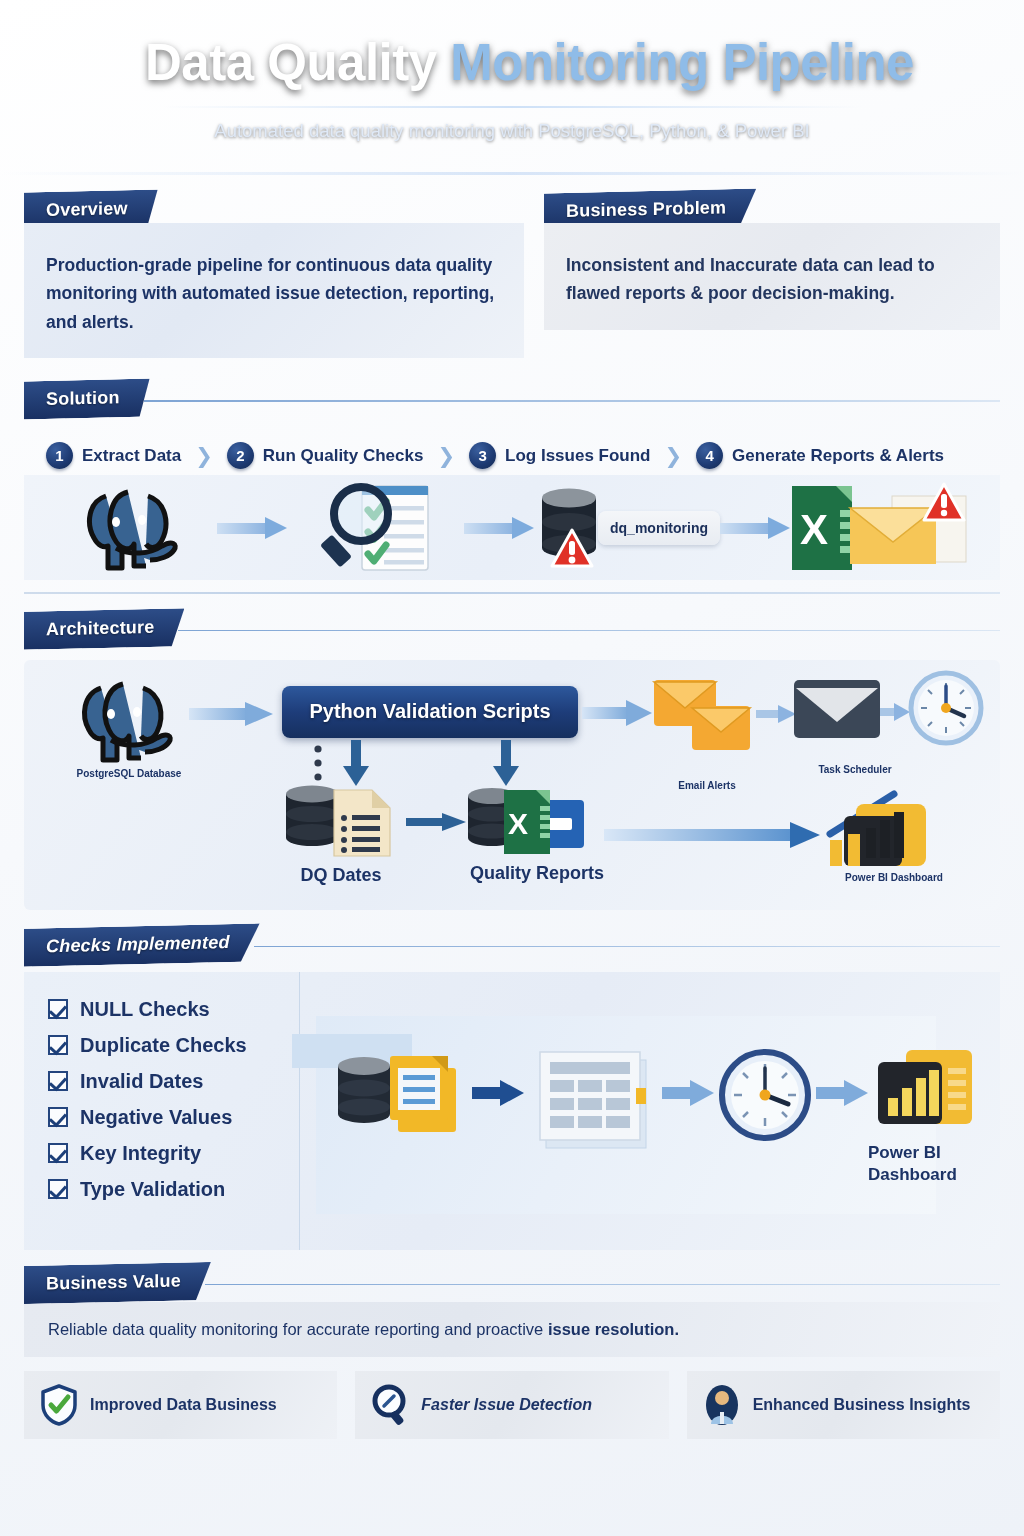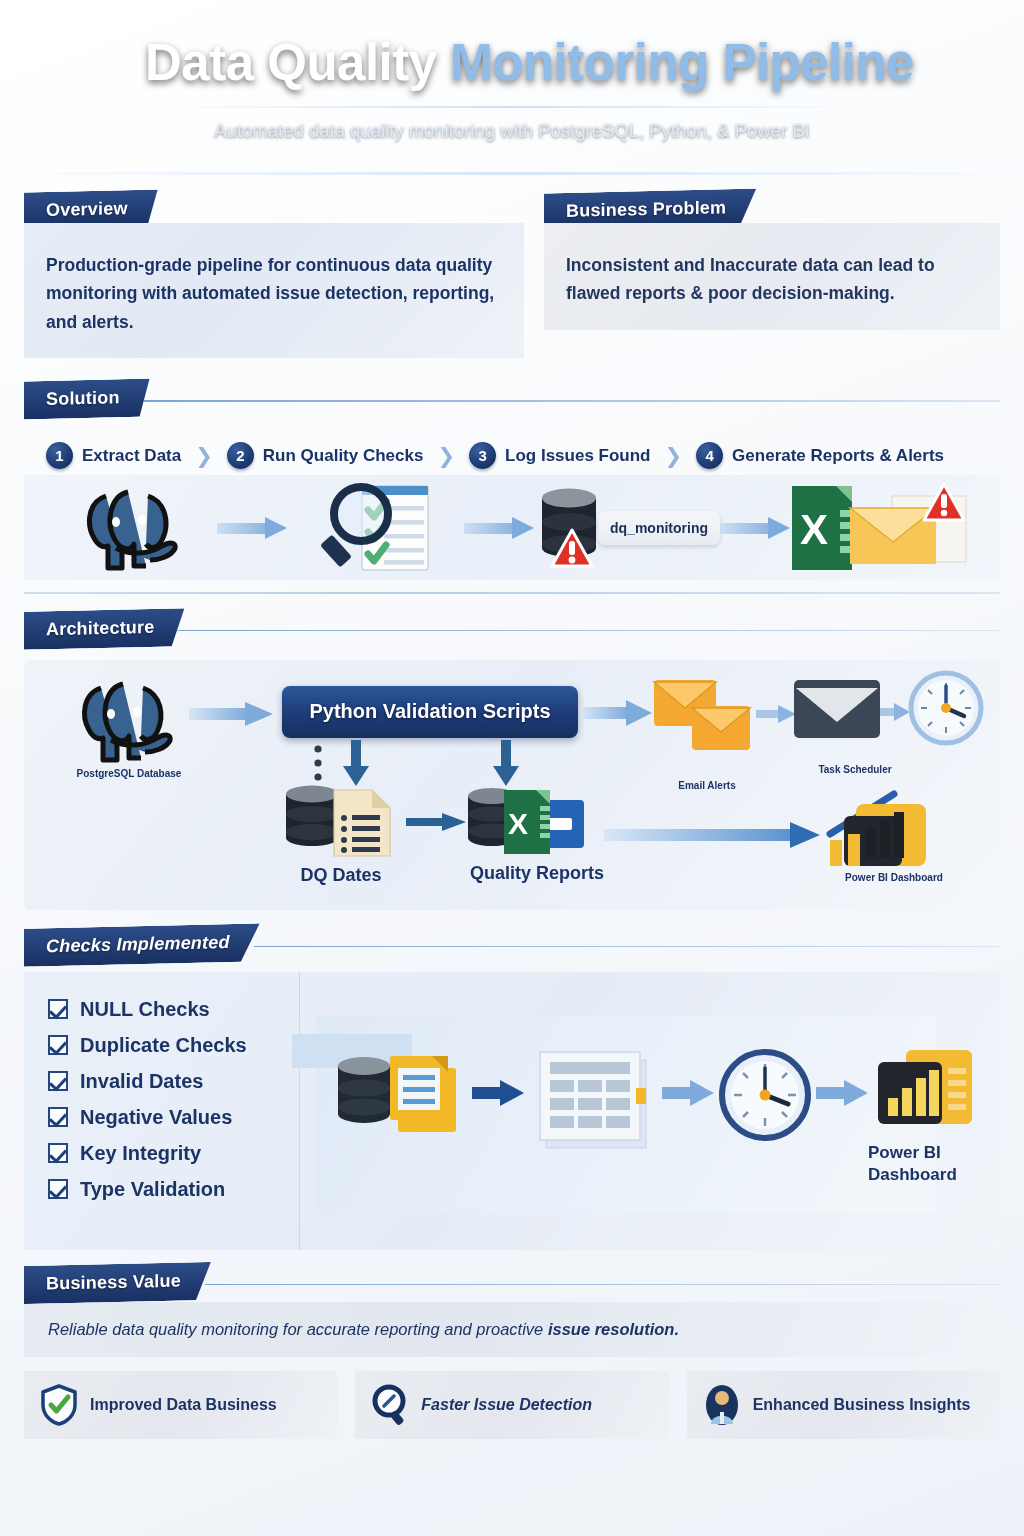--- a/index.html
+++ b/index.html
@@ -265,21 +265,20 @@
   .checks-art {
     flex: 1;
     position: relative;
   }
 
   
   .bv-panel {
     margin-top: 0px;
     background: linear-gradient(110deg, #e6eaf1 0%, #e2e7ef 45%, #f0f3f8 100%);
     padding: 18px 24px;
-    font-style: italic;
   }
   .bv-panel p {
     font-size: 16.5px;
     color: #1c3366;
     font-weight: 500;
   }
   .bv-panel p b { font-weight: bold; }
 
   .bv-cards {
     display: flex;

